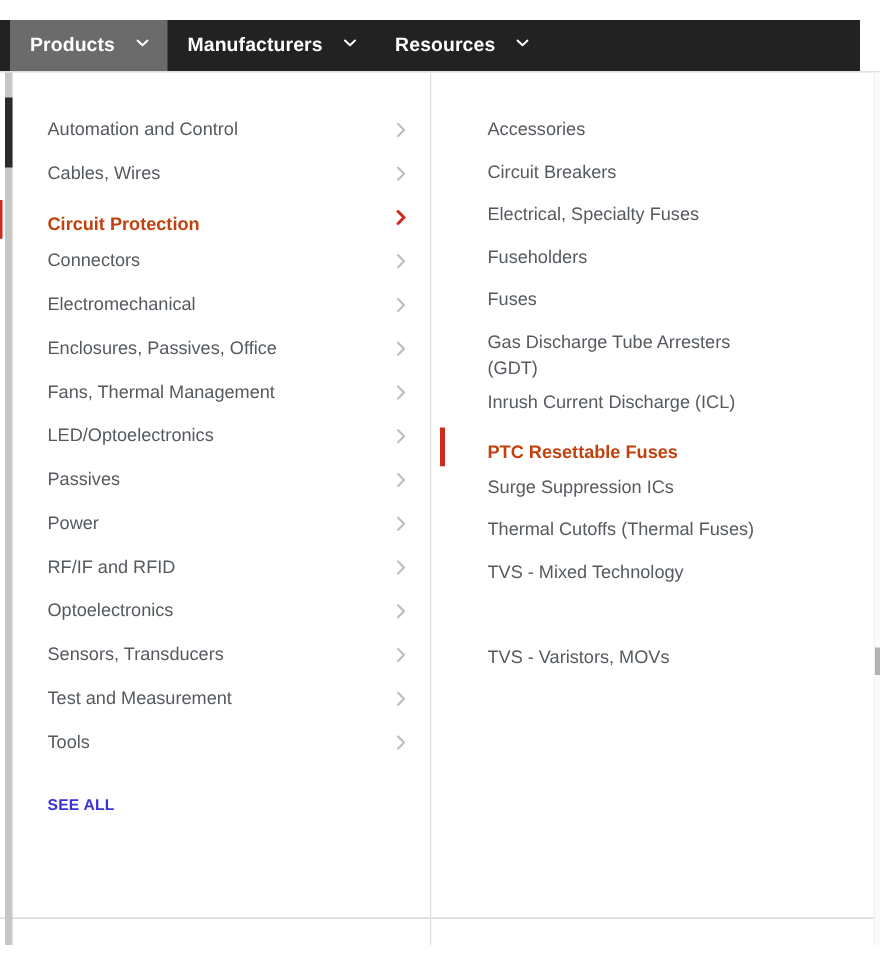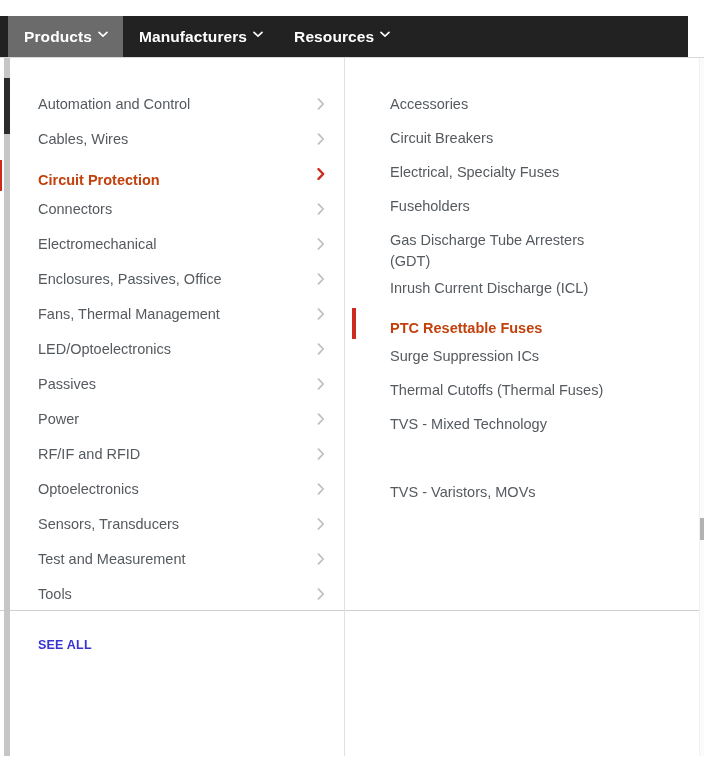--- a/index.html
+++ b/index.html
@@ -34,21 +34,21 @@
     width: 688px; height: 41px;
     background: #222222;
     display: flex;
     align-items: stretch;
     padding-left: 8px;
   }
 
   .nav-item {
     display: flex;
     align-items: center;
-    gap: 6px;
+    gap: 17px;
     padding: 12px 16px;
     color: #ffffff;
     font-size: 15.5px;
     font-weight: bold;
     letter-spacing: 0.1px;
     white-space: nowrap;
     cursor: pointer;
     user-select: none;
   }
 
@@ -60,21 +60,21 @@
     position: relative;
     top: -1px;
   }
   .nav-caret svg { display: block; }
 
   
   .megamenu {
     position: absolute;
     left: 0; top: 57px;
     width: 704px;
-    height: 554px;
+    height: 678px;
     background: #ffffff;
     border-top: 1px solid #d9d9d9;
     border-bottom: 1px solid #cfcfcf;
   }
 
   
   .panel-scrollbar {
     position: absolute;
     left: 4px; top: 0;
     width: 6px; height: 698px;
@@ -398,20 +398,24 @@
             <a href="#" class="row">
               <span class="indicator"></span>
               <span class="row-label">Electrical, Specialty Fuses</span>
             </a>
             <a href="#" class="row">
               <span class="indicator"></span>
               <span class="row-label">Fuseholders</span>
             </a>
             <a href="#" class="row">
               <span class="indicator"></span>
+              <span class="row-label">Fuses</span>
+            </a>
+            <a href="#" class="row">
+              <span class="indicator"></span>
               <span class="row-label">Gas Discharge Tube Arresters
 (GDT)</span>
             </a>
             <a href="#" class="row">
               <span class="indicator"></span>
               <span class="row-label">Inrush Current Discharge (ICL)</span>
             </a>
             <a href="#" class="row selected">
               <span class="indicator"></span>
               <span class="row-label">PTC Resettable Fuses</span>

